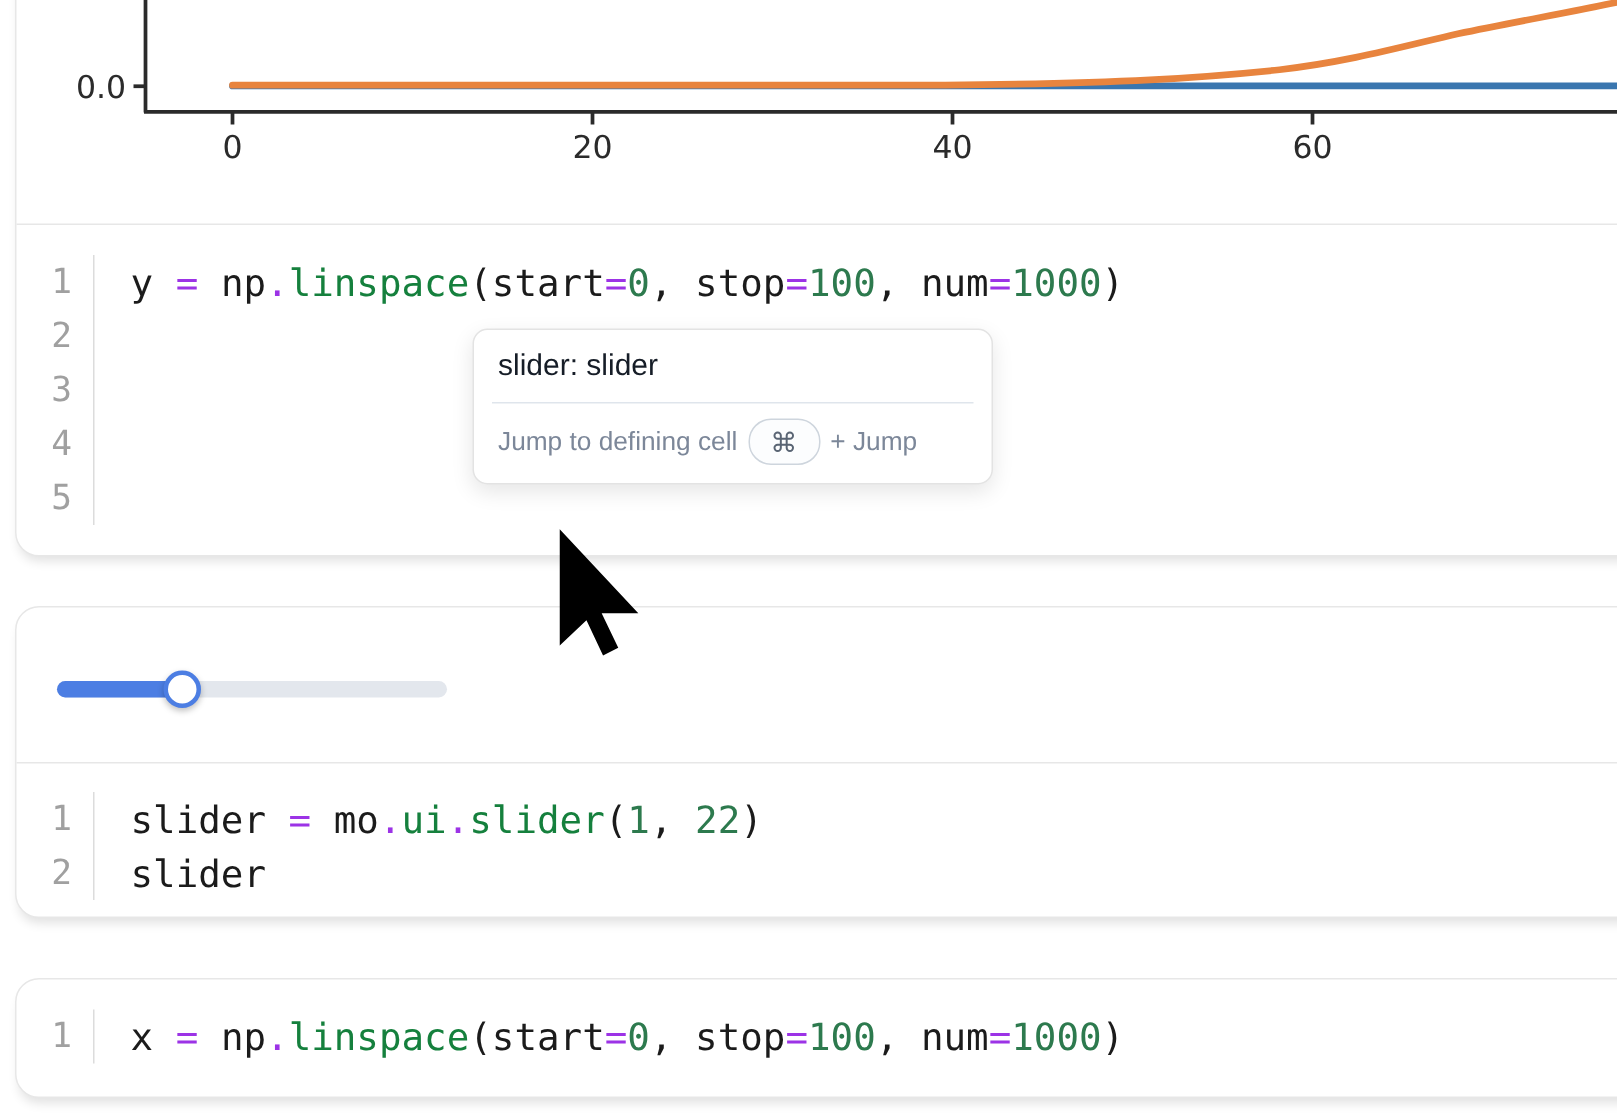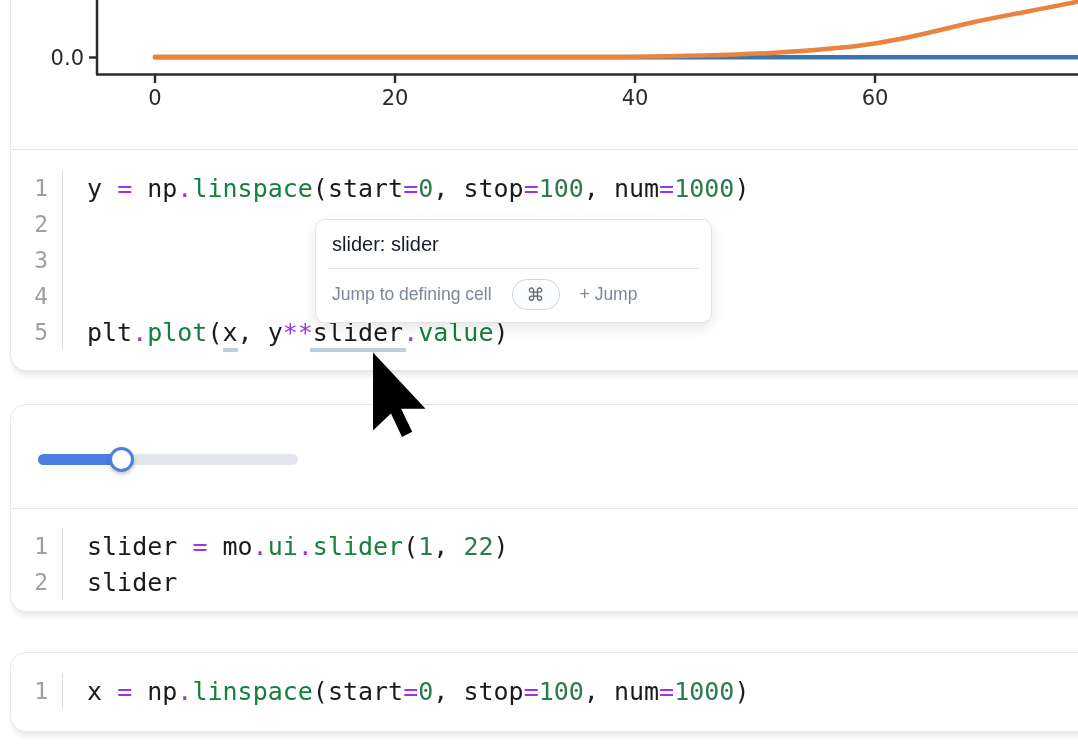--- a/index.html
+++ b/index.html
@@ -21,25 +21,25 @@
   .t-n{color:#2d7a4e}
   .t-u,.t-u2{position:relative}
   .t-u::after,.t-u2::after{content:"";position:absolute;height:4px;background:#b9cdda;bottom:-5px;left:0;right:0;border-radius:1px;}
   .t-u2::after{left:-3px;right:-3px;}
   
   .slider-track{position:absolute;left:38px;top:454px;width:260px;height:11px;border-radius:6px;background:#e3e7ed;}
   .slider-fill{position:absolute;left:0;top:0;height:11px;border-radius:6px;background:#4c7ee3;}
   .slider-handle{position:absolute;top:-7px;width:19px;height:19px;border-radius:50%;background:#fff;
      border:3px solid #4c7ee3;box-shadow:0 2px 4px rgba(0,0,0,0.25);}
   
-  .tooltip{position:absolute;left:315px;top:219px;width:397px;background:#fff;border:1px solid #e3e3e3;border-radius:10px;
+  .tooltip{position:absolute;left:315px;top:219px;width:347px;background:#fff;border:1px solid #e3e3e3;border-radius:10px;
      box-shadow:0 5px 14px rgba(0,0,0,0.10);padding:13px 16px 12px 16px;box-sizing:border-box;z-index:20;}
   .tt-title{font-size:20px;color:#161d27;}
   .tt-div{height:1px;background:#dfe5ec;margin:12px -4px 10px -4px;}
-  .tt-row{display:flex;align-items:center;gap:20px;font-size:17.5px;color:#7c8799;}
+  .tt-row{display:flex;align-items:center;gap:7px;font-size:17.5px;color:#7c8799;}
   .keycap{display:inline-flex;align-items:center;justify-content:center;width:46px;height:29px;border:1.5px solid #ced5dd;
      border-radius:15px;background:#fcfdfe;color:#5a6574;font-size:18px;}
   .cursor{position:absolute;left:373px;top:352px;z-index:30;}
 </style>
 </head>
 <body>
 
 <div class="cell" style="top:-31px;height:400px;"></div>
 
 <svg class="abs" style="left:10px;top:0;z-index:5;" width="1068" height="148" viewBox="0 0 1068 148">
@@ -76,21 +76,20 @@
     </div>
     <div class="code-line">
       <span class="ln">3</span>
       <span class="cl"></span>
     </div>
     <div class="code-line">
       <span class="ln">4</span>
     </div>
     <div class="code-line">
       <span class="ln">5</span>
-      <span class="cl"><span class="t-d">plt</span><span class="t-o">.</span><span class="t-f">plot</span><span class="t-d">(</span><span class="t-d t-u">x</span><span class="t-d">, </span><span class="t-d">y</span><span class="t-o">**</span><span class="t-d t-u2">slider</span><span class="t-o">.</span><span class="t-f">value</span><span class="t-d">)</span></span>
     </div>
   </div>
 
 <div class="tooltip">
   <div class="tt-title">slider: slider</div>
   <div class="tt-div"></div>
   <div class="tt-row">
     <span>Jump to defining cell</span>
     <span class="keycap">⌘</span>
     <span>+ Jump</span>

